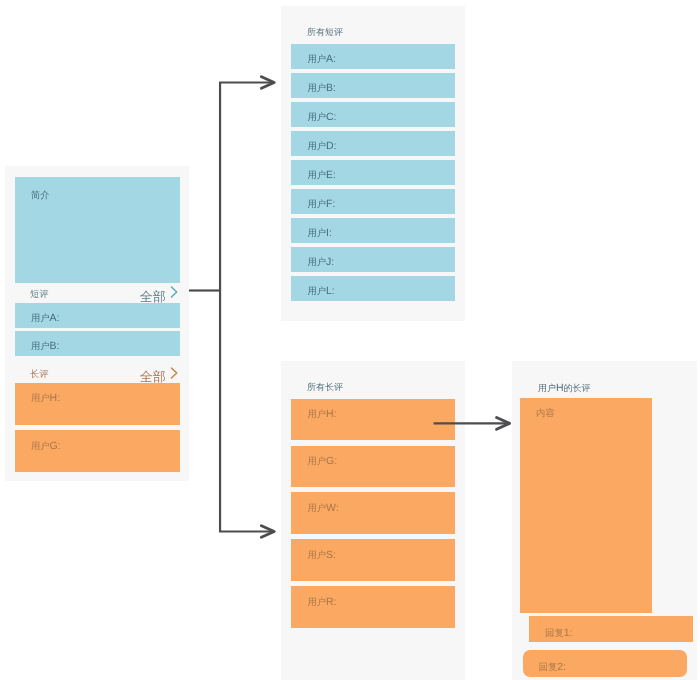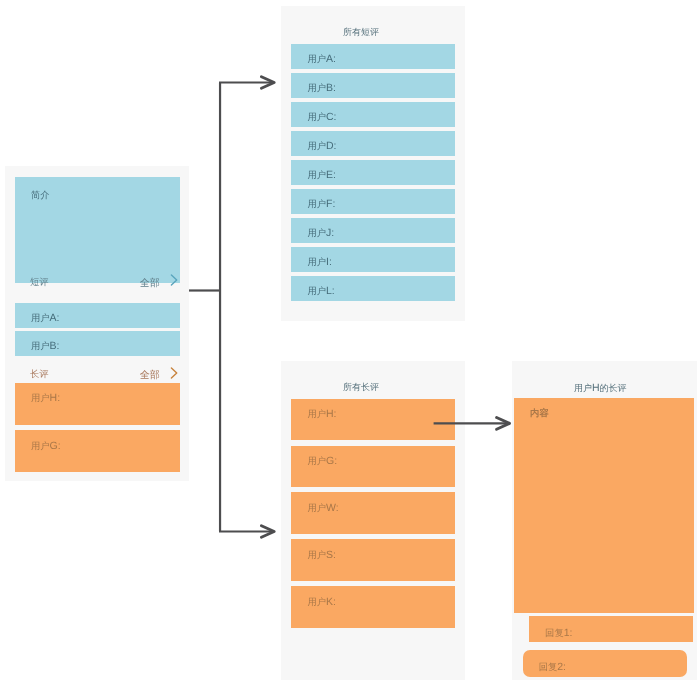--- a/index.html
+++ b/index.html
@@ -13,50 +13,50 @@
   .label{position:absolute;left:16px;top:11px;font-size:9.3px;color:var(--blue-text,#456c7a);white-space:nowrap;line-height:1;}
   .lbl-o{color:var(--orange-text,#a97748);}
   .sec-title.lbl-o,.sec-more.lbl-o{color:var(--sec-orange,#a8785c);}
   .sec{position:absolute;font-size:9.3px;white-space:nowrap;}
   .lat{font-size:10.5px;}
 
   
   #p-left{left:5px;top:166.4px;width:184px;height:314.9px;}
   #left-summary{left:10px;top:11px;width:164.5px;height:106px;}
   #left-summary .label{top:13.5px;}
-  #left-sec-short{left:10px;top:108px;width:164.5px;height:14px;text-decoration:underline;}
+  #left-sec-short{left:10px;top:120px;width:164.5px;height:14px;text-decoration:underline;}
   #left-sec-long{left:10px;top:200.2px;width:164.5px;height:14px;}
   .sec-title{position:absolute;left:15px;top:1.6px;color:var(--sec-blue,#62808c);font-size:9.3px;}
-  .sec-more{position:absolute;left:124.8px;top:1.6px;color:var(--sec-blue,#62808c);font-size:10px;}
+  .sec-more{position:absolute;left:124.8px;top:1.6px;color:var(--sec-blue,#62808c);font-size:13px;}
   .sec .chev{position:absolute;left:155.3px;top:-1.7px;width:8.5px;height:14px;}
   #left-sec-long .chev{top:-0.7px;}
   #left-s1{left:10px;top:136.6px;width:164.5px;height:24.6px;}
   #left-s2{left:10px;top:164.9px;width:164.5px;height:24.6px;}
   #left-l1{left:10px;top:216.2px;width:164.5px;height:42.4px;}
   #left-l2{left:10px;top:264.1px;width:164.5px;height:41.9px;}
   .row-s .label{top:9.8px;}
   .row-l .label{top:10.2px;}
 
   
   .arrows{position:absolute;left:0;top:0;z-index:5;pointer-events:none;}
 
   
-  .ptitle{position:absolute;left:25.9px;top:22px;font-size:9px;color:var(--ptitle,#55707b);line-height:1;margin-left:36px;}
+  .ptitle{position:absolute;left:25.9px;top:22px;font-size:9px;color:var(--ptitle,#55707b);line-height:1;}
   #p-short{left:281px;top:6.3px;width:184px;height:314.7px;}
   #p-short .plist{position:absolute;left:10.4px;top:37.7px;}
   #p-long{left:281px;top:361px;width:184px;height:319px;}
   #p-long .plist{position:absolute;left:10.4px;top:37.7px;}
   .plist .card{position:relative;width:163.7px;}
   #short-list .card{height:24.7px;margin-bottom:4.3px;}
   #long-list .card{height:41.5px;margin-bottom:5.4px;}
   #short-list .label{top:9.9px;}
   #long-list .label{top:10.6px;}
 
   #p-detail{left:512.1px;top:360.9px;width:184.5px;height:319.1px;}
-  #detail-content{left:2px;top:37.4px;width:180px;height:215px;font-weight:bold;}
+  #detail-content{left:8px;top:37.4px;width:132px;height:215px;}
   #detail-r1{left:17px;top:254.9px;width:164px;height:26.5px;}
   #detail-r2{left:10.6px;top:289px;width:164px;height:27.5px;border-radius:7px;}
   #detail-r1 .label,#detail-r2 .label{top:11.8px;}
   #detail-content .label{top:10.4px;}
 </style>
 </head>
 <body>
 
 <div class="stage">
 
@@ -126,24 +126,24 @@
         <div class="card blue">
           <span class="label">用户<span class="lat">D:</span></span>
         </div>
         <div class="card blue">
           <span class="label">用户<span class="lat">E:</span></span>
         </div>
         <div class="card blue">
           <span class="label">用户<span class="lat">F:</span></span>
         </div>
         <div class="card blue">
-          <span class="label">用户<span class="lat">J:</span></span>
+          <span class="label">用户<span class="lat">I:</span></span>
         </div>
         <div class="card blue">
-          <span class="label">用户<span class="lat">I:</span></span>
+          <span class="label">用户<span class="lat">J:</span></span>
         </div>
         <div class="card blue">
           <span class="label">用户<span class="lat">L:</span></span>
         </div>
       </div>
   </div>
 
   <div class="panel" id="p-long">
     <div class="ptitle">所有长评</div>
     <div class="plist" id="long-list">
@@ -153,21 +153,21 @@
         <div class="card orange">
           <span class="label lbl-o">用户<span class="lat">G:</span></span>
         </div>
         <div class="card orange">
           <span class="label lbl-o">用户<span class="lat">W:</span></span>
         </div>
         <div class="card orange">
           <span class="label lbl-o">用户<span class="lat">S:</span></span>
         </div>
         <div class="card orange">
-          <span class="label lbl-o">用户<span class="lat">K:</span></span>
+          <span class="label lbl-o">用户<span class="lat">R:</span></span>
         </div>
       </div>
   </div>
 
   <div class="panel" id="p-detail">
     <div class="ptitle">用户<span class="lat">H</span>的长评</div>
     <div class="card orange" id="detail-content">
       <span class="label lbl-o">内容</span>
     </div>
     <div class="card orange" id="detail-r1">

